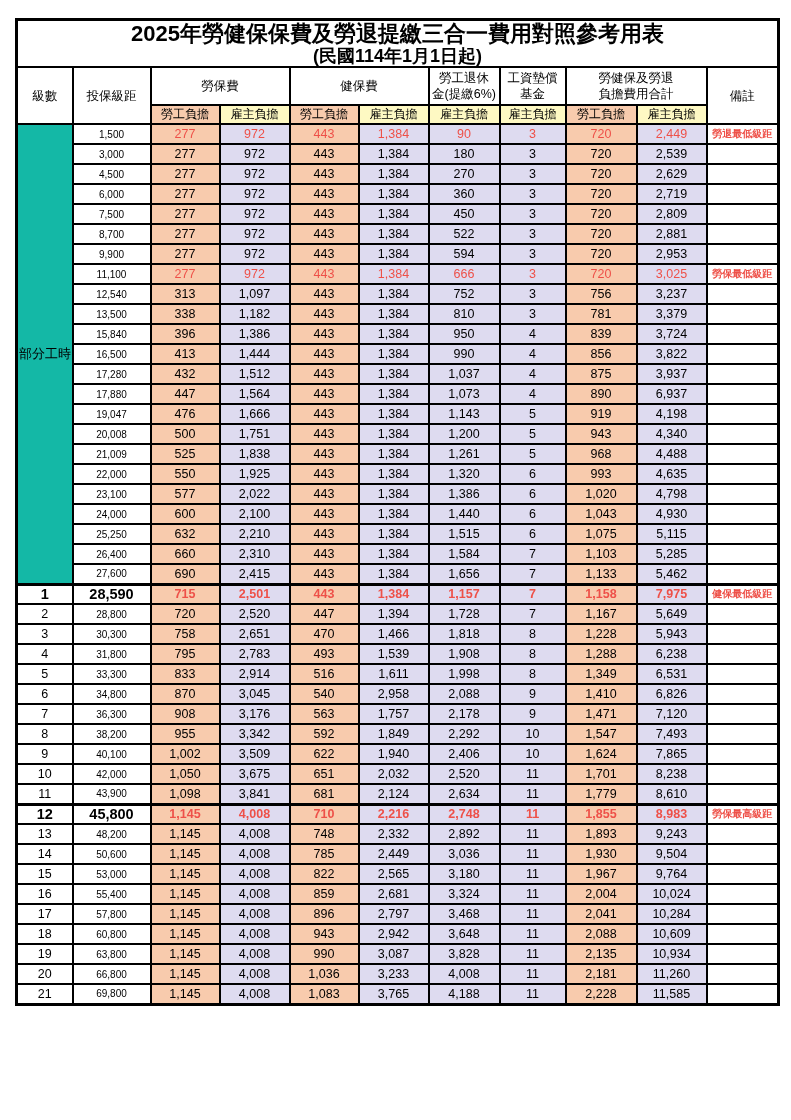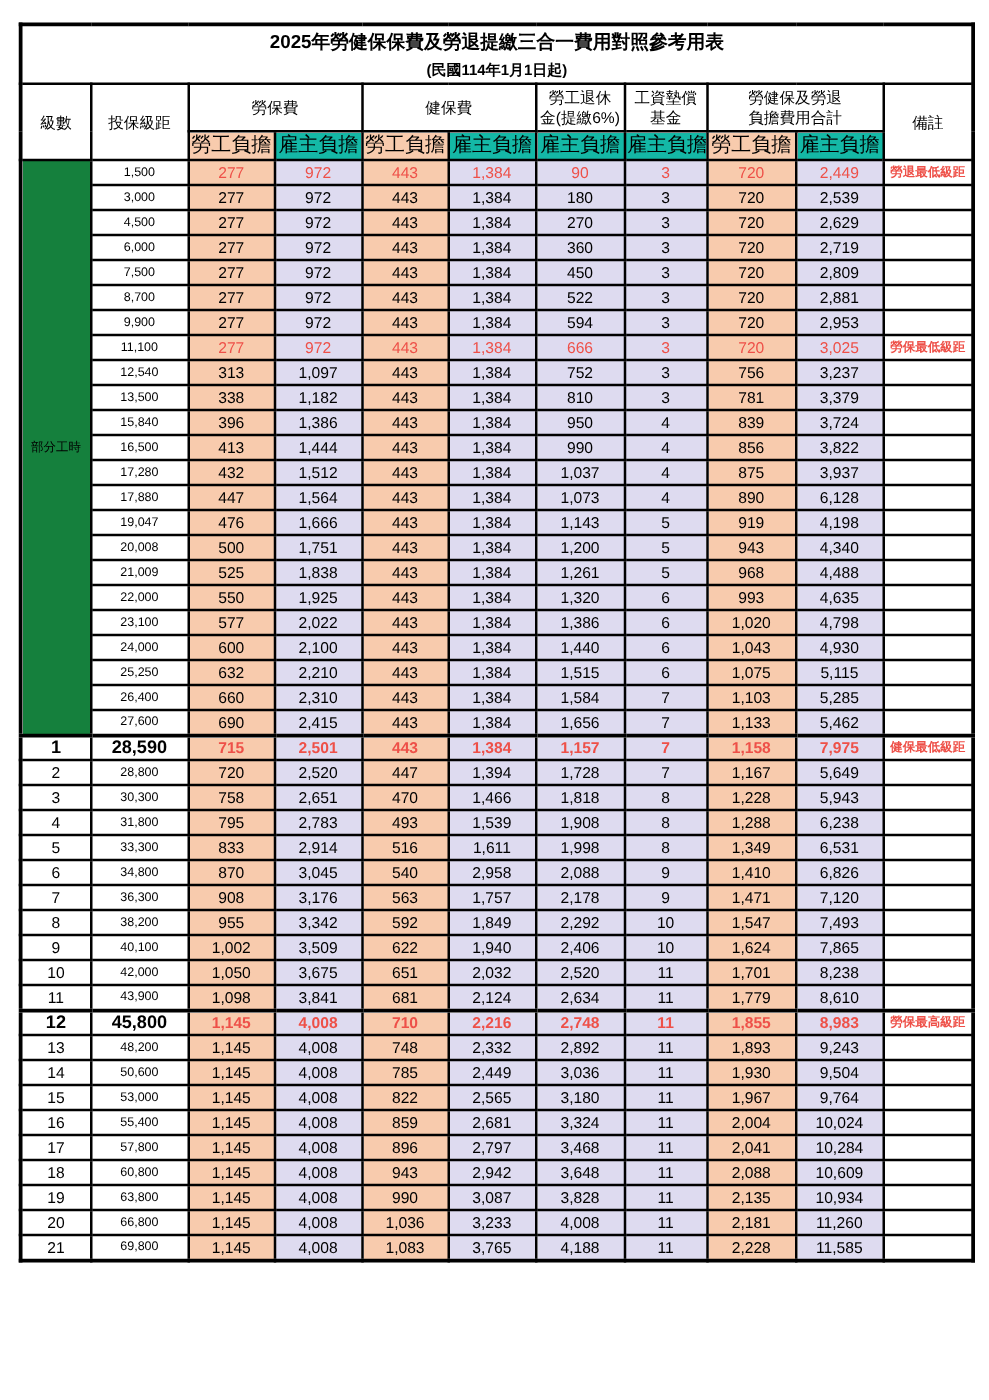--- a/index.html
+++ b/index.html
@@ -22,40 +22,40 @@
     text-align: center;
     vertical-align: middle;
     padding: 0 1px;
     overflow: hidden;
     white-space: nowrap;
     font-weight: 400;
   }
 
   
   .title-cell { padding: 4px 0 3px 0; }
-  .title-main { font-size: 15px; font-weight: 700; line-height: 25px; }
-  .title-sub  { font-size: 12px; font-weight: 600; line-height: 20px; }
+  .title-main { font-size: 22px; font-weight: 700; line-height: 25px; }
+  .title-sub  { font-size: 18px; font-weight: 600; line-height: 20px; }
 
   
   tr.h1 th { height: 38px; font-size: 12.5px; line-height: 16px; background: #fff; }
   tr.h1 th .l2 { display: block; }
-  tr.h2 th { height: 16px; font-size: 16px; font-family: Liberation Mono, monospace; }
+  tr.h2 th { height: 16px; font-size: 12px; font-family: Liberation Mono, monospace; }
   .h-emp { background: #F8CBAD; }
-  .h-er  { background: #14b8a6; }
+  .h-er  { background: #fef9c3; }
 
   
   tbody td { height: 20px; font-size: 12.5px; background: #fff; }
   td.c-emp { background: #F8CBAD; }
   td.c-er  { background: #DEDBF0; }
   td.salary { font-size: 10px; }
   td.remark-cell { font-size: 10px; font-weight: 700; color: #EE5048; padding: 0; }
   tr.red td.val { color: #EE5048; }
   tr.bold td.lv, tr.bold td.salary { font-weight: 700; font-size: 14.5px; }
   tr.thick td { border-top-width: 3px; font-weight: bold; }
-  td.group-label { font-size: 10px; background: #15803d; }
+  td.group-label { font-size: 13px; background: #14b8a6; }
 </style>
 </head>
 <body>
 
 <div class="page">
   <table class="fee-table">
     <colgroup>
       <col style="width:56px">
         <col style="width:78px">
       <col style="width:69px">
@@ -265,21 +265,21 @@
         </tr>
         <tr>
           <td class="salary">17,880</td>
           <td class="val c-emp">447</td>
           <td class="val c-er">1,564</td>
           <td class="val c-emp">443</td>
           <td class="val c-er">1,384</td>
           <td class="val c-er">1,073</td>
           <td class="val c-er">4</td>
           <td class="val c-emp">890</td>
-          <td class="val c-er">6,128</td>
+          <td class="val c-er">6,937</td>
           <td class="remark-cell"></td>
         </tr>
         <tr>
           <td class="salary">19,047</td>
           <td class="val c-emp">476</td>
           <td class="val c-er">1,666</td>
           <td class="val c-emp">443</td>
           <td class="val c-er">1,384</td>
           <td class="val c-er">1,143</td>
           <td class="val c-er">5</td>

